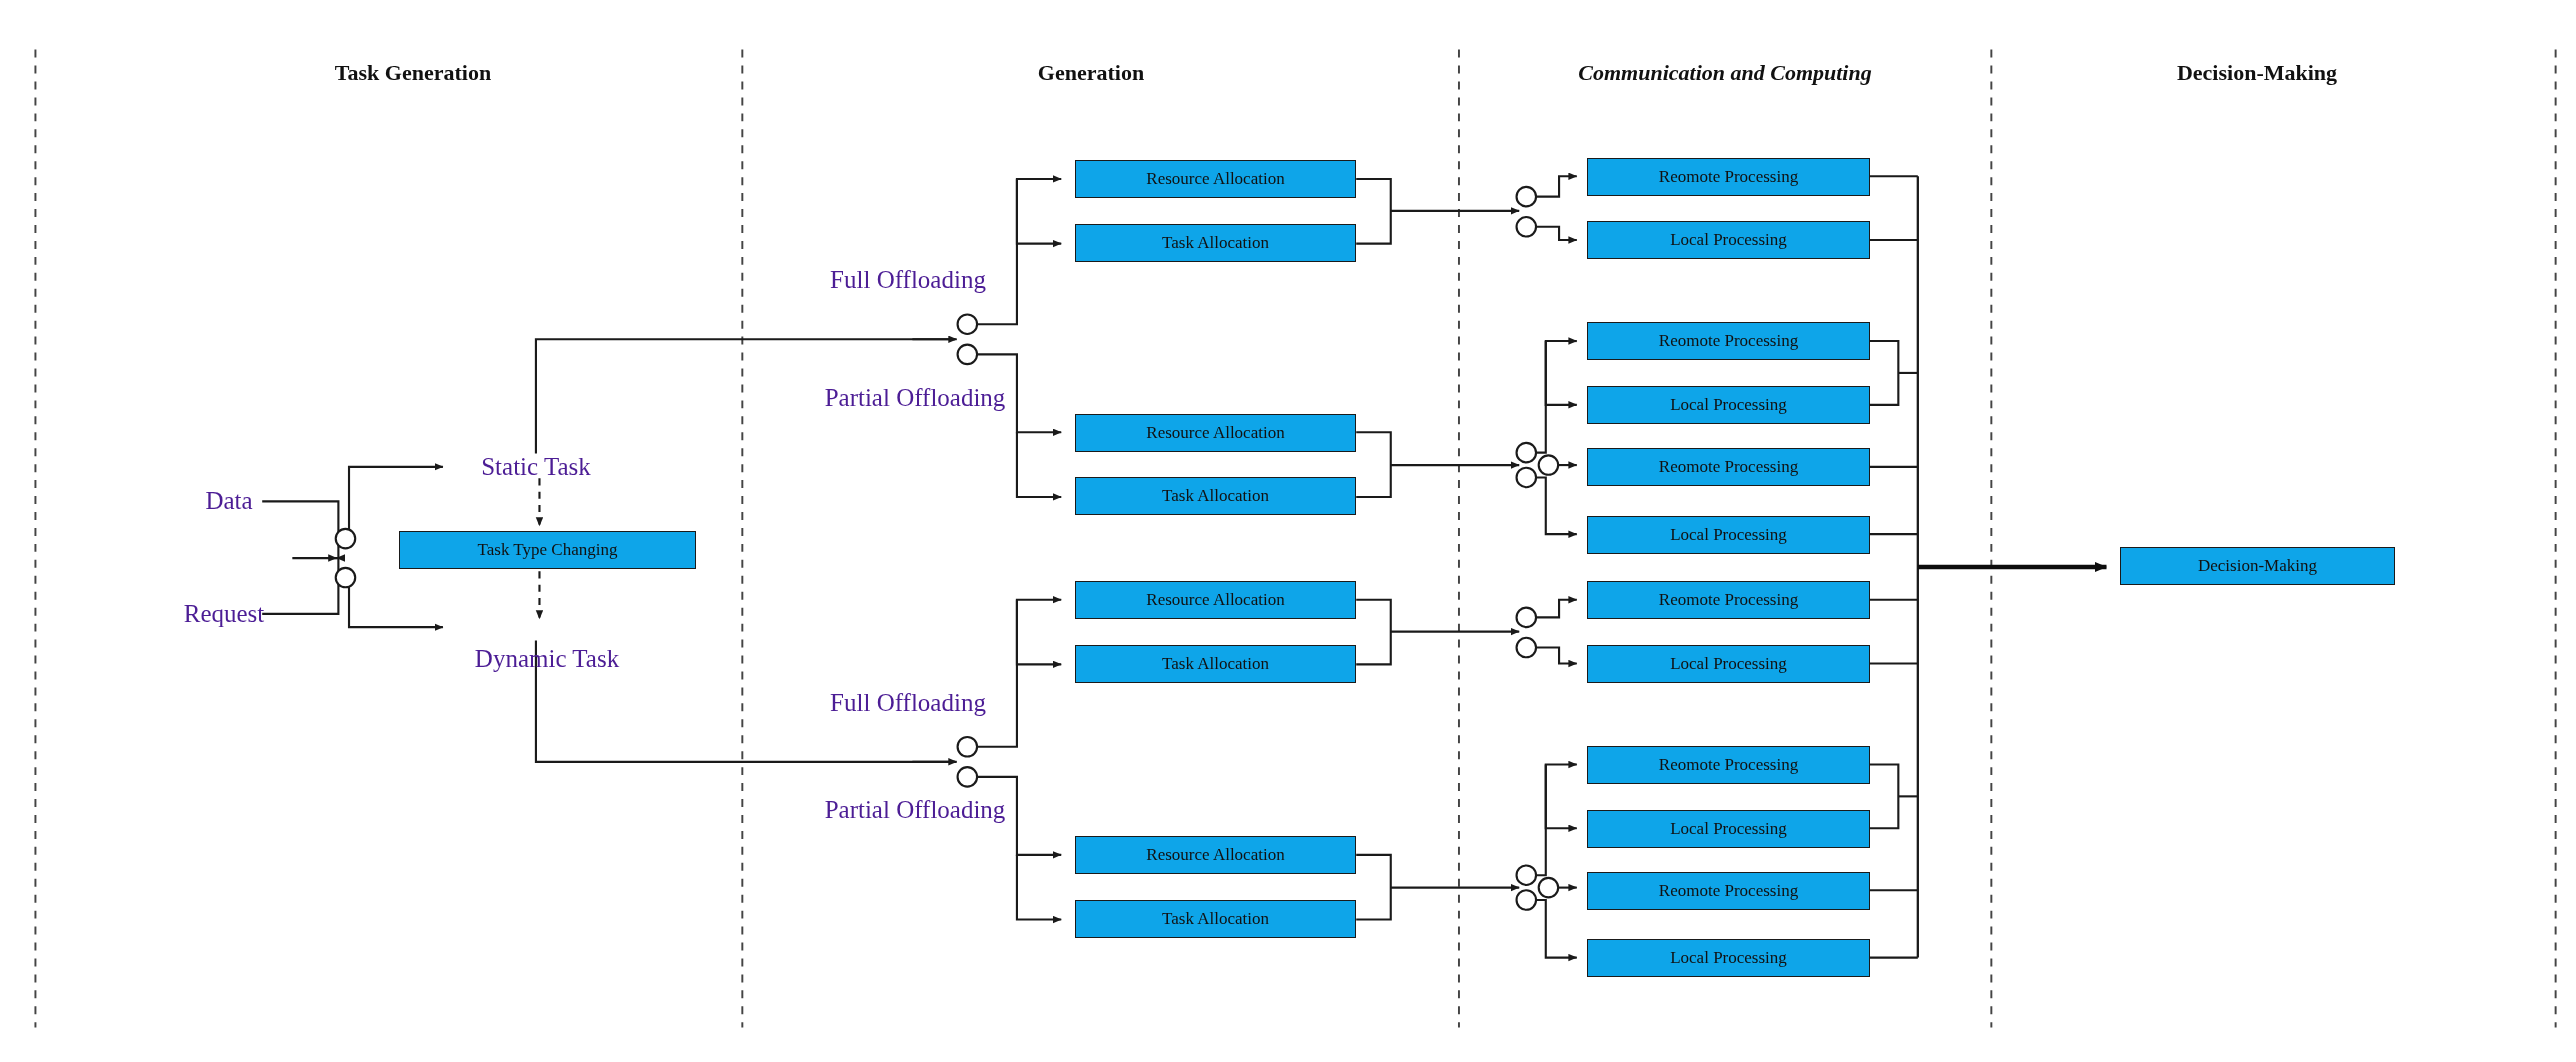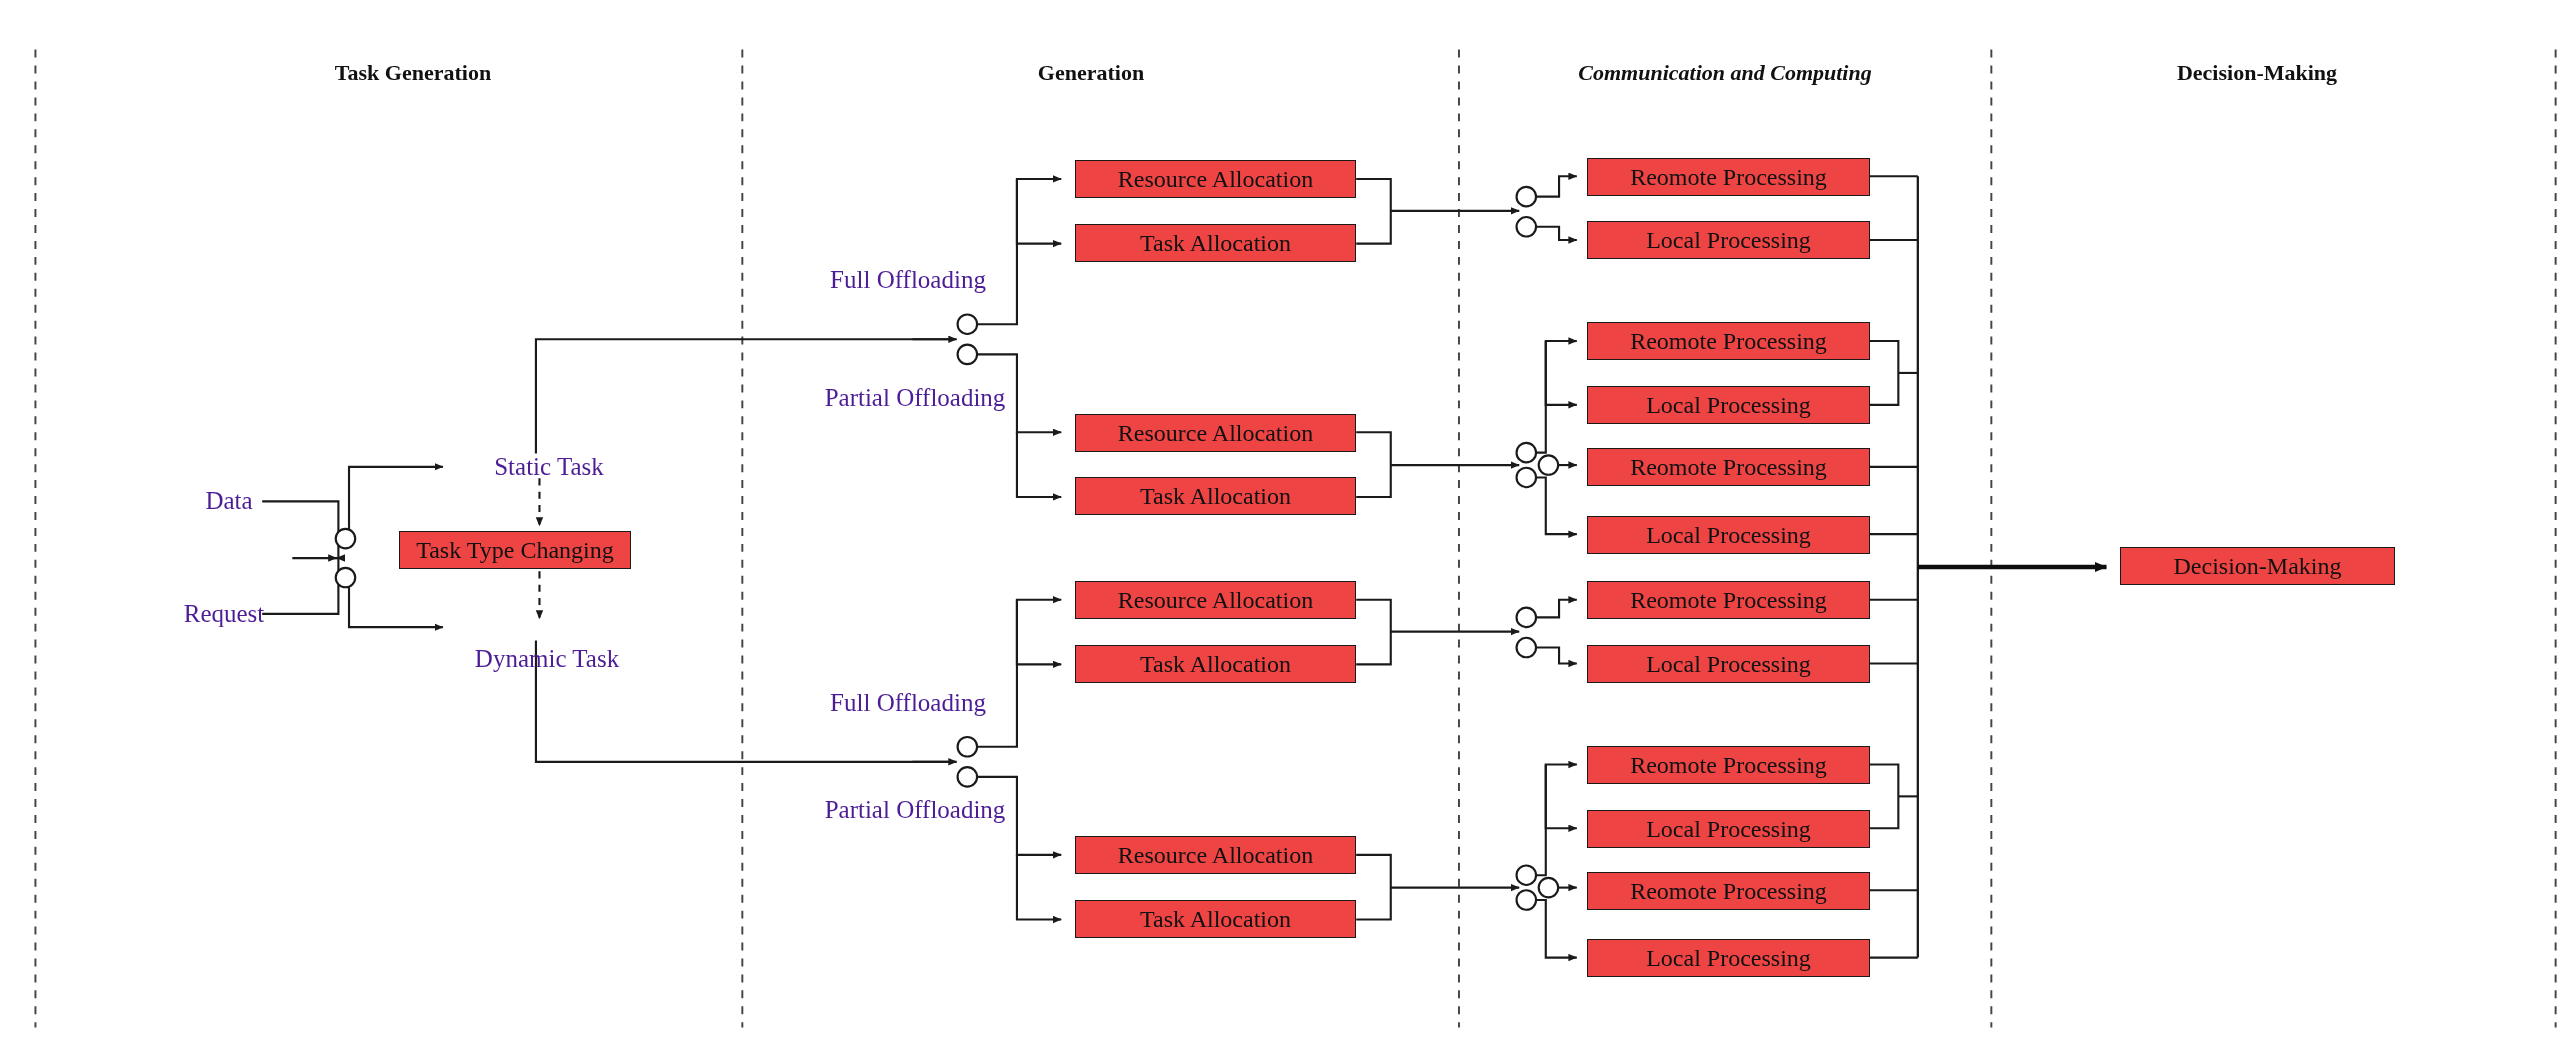--- a/index.html
+++ b/index.html
@@ -3,22 +3,22 @@
 <meta charset="utf-8">
 <style>
   html,body{margin:0;padding:0;background:#ffffff;}
   body{width:2576px;height:1063px;overflow:hidden;
        font-family:"Liberation Serif","DejaVu Serif",serif;}
   #stage{position:relative;width:2576px;height:1063px;background:#fff;}
   svg#wires{position:absolute;left:0;top:0;width:2576px;height:1063px;}
   .hdr{position:absolute;font-weight:bold;font-size:22px;color:#111;
        text-align:center;white-space:nowrap;transform:translateX(-50%);}
   .nodebox{position:absolute;box-sizing:border-box;border:1.8px solid #1a1a1a;
-           background:#ef4444;display:flex;align-items:center;justify-content:center;
-           font-size:24px;color:#111;white-space:nowrap;}
+           background:#0ea5e9;display:flex;align-items:center;justify-content:center;
+           font-size:17px;color:#111;white-space:nowrap;}
   .plain{position:absolute;font-size:25px;color:#4c1d95;white-space:nowrap;
          transform:translate(-50%,-50%);}
 </style>
 </head>
 <body>
 
 <div id="stage">
 
   <svg id="wires" viewBox="0 0 2908 1200" xmlns="http://www.w3.org/2000/svg">
     <defs>
@@ -164,29 +164,29 @@
 
   <div id="headers">
       <div class="hdr" style="left: 413px; top: 60px;">Task Generation</div>
       <div class="hdr" style="left: 1091px; top: 60px;">Generation</div>
       <div class="hdr" style="left: 1725px; top: 60px; font-style: italic;">Communication and Computing</div>
       <div class="hdr" style="left: 2257px; top: 60px;">Decision-Making</div>
     </div>
   <div id="plains">
       <div class="plain" style="left: 229px; top: 501px;">Data</div>
       <div class="plain" style="left: 224px; top: 614px;">Request</div>
-      <div class="plain" style="left: 549px; top: 467px;">Static Task</div>
+      <div class="plain" style="left: 536px; top: 467px;">Static Task</div>
       <div class="plain" style="left: 547px; top: 659px;">Dynamic Task</div>
       <div class="plain" style="left: 908px; top: 280px;">Full Offloading</div>
       <div class="plain" style="left: 915px; top: 398px;">Partial Offloading</div>
       <div class="plain" style="left: 908px; top: 703px;">Full Offloading</div>
       <div class="plain" style="left: 915px; top: 810px;">Partial Offloading</div>
     </div>
   <div id="boxes">
-      <div class="nodebox" style="left: 399px; top: 531px; width: 232px; height: 38px;">Task Type Changing</div>
+      <div class="nodebox" style="left: 399px; top: 531px; width: 297px; height: 38px;">Task Type Changing</div>
       <div class="nodebox" style="left: 1075px; top: 160px; width: 281px; height: 38px;">Resource Allocation</div>
       <div class="nodebox" style="left: 1075px; top: 224px; width: 281px; height: 38px;">Task Allocation</div>
       <div class="nodebox" style="left: 1075px; top: 414px; width: 281px; height: 38px;">Resource Allocation</div>
       <div class="nodebox" style="left: 1075px; top: 477px; width: 281px; height: 38px;">Task Allocation</div>
       <div class="nodebox" style="left: 1075px; top: 581px; width: 281px; height: 38px;">Resource Allocation</div>
       <div class="nodebox" style="left: 1075px; top: 645px; width: 281px; height: 38px;">Task Allocation</div>
       <div class="nodebox" style="left: 1075px; top: 836px; width: 281px; height: 38px;">Resource Allocation</div>
       <div class="nodebox" style="left: 1075px; top: 900px; width: 281px; height: 38px;">Task Allocation</div>
       <div class="nodebox" style="left: 1587px; top: 158px; width: 283px; height: 38px;">Reomote Processing</div>
       <div class="nodebox" style="left: 1587px; top: 221px; width: 283px; height: 38px;">Local Processing</div>

